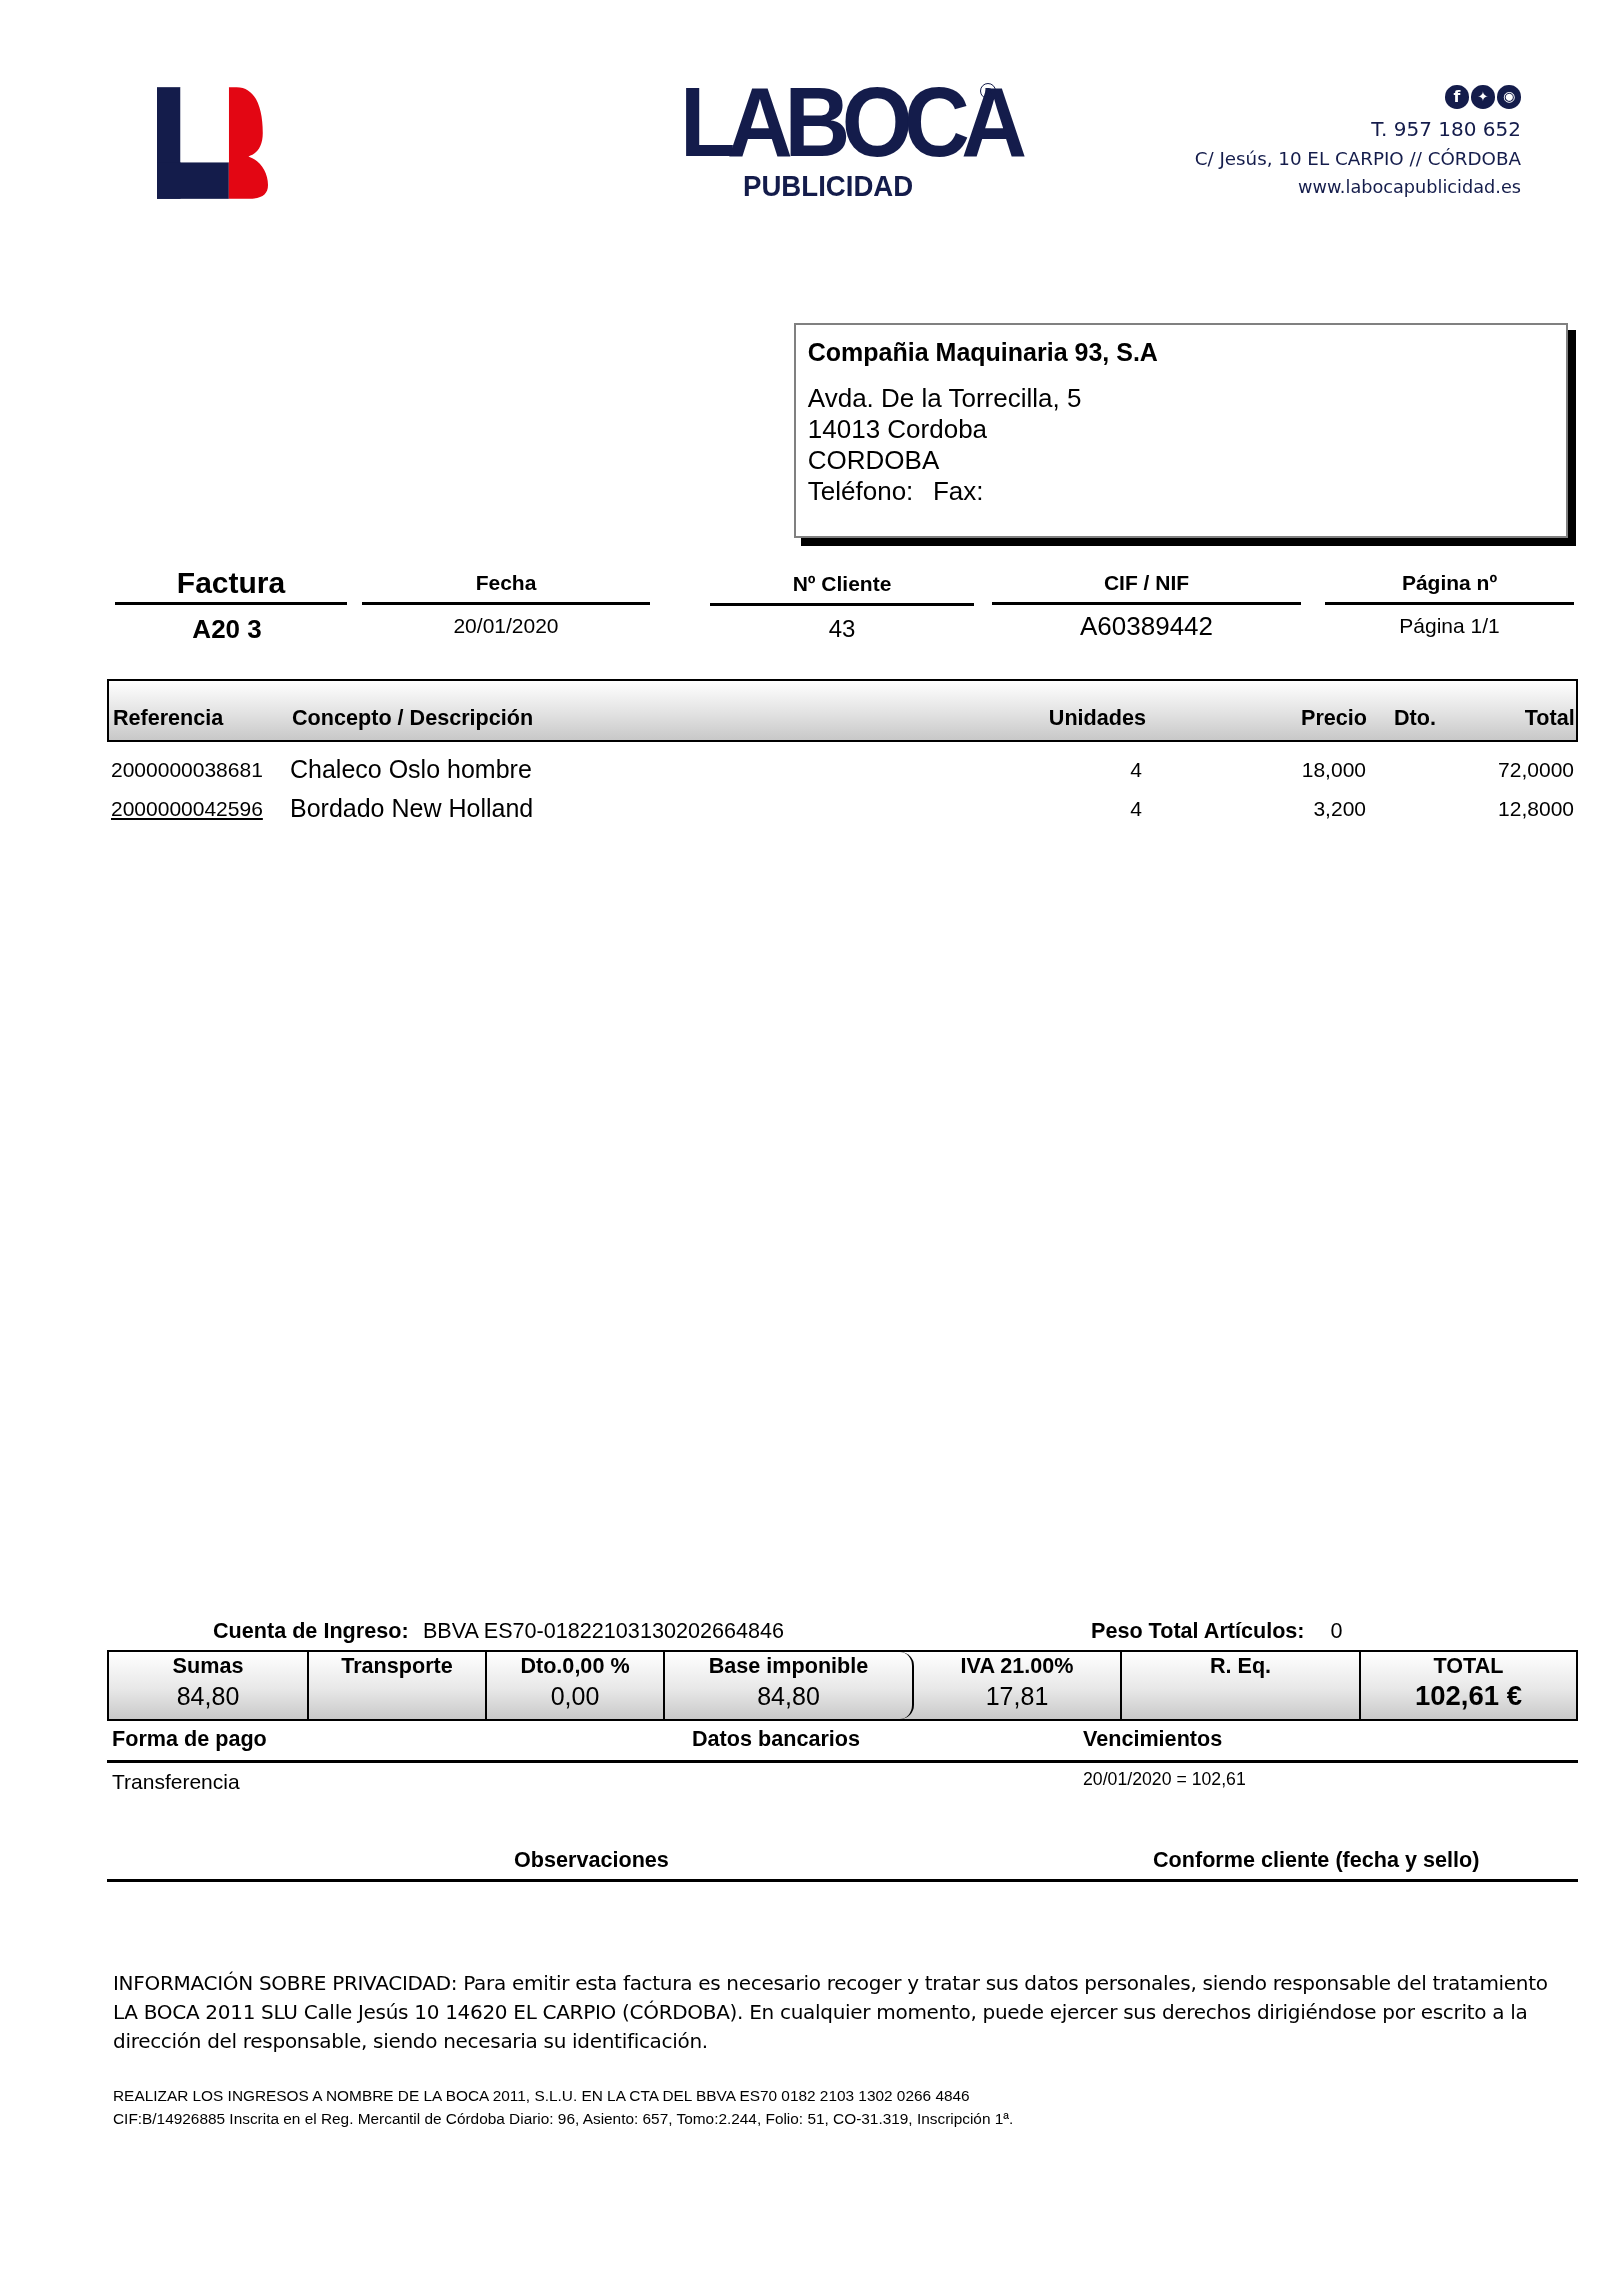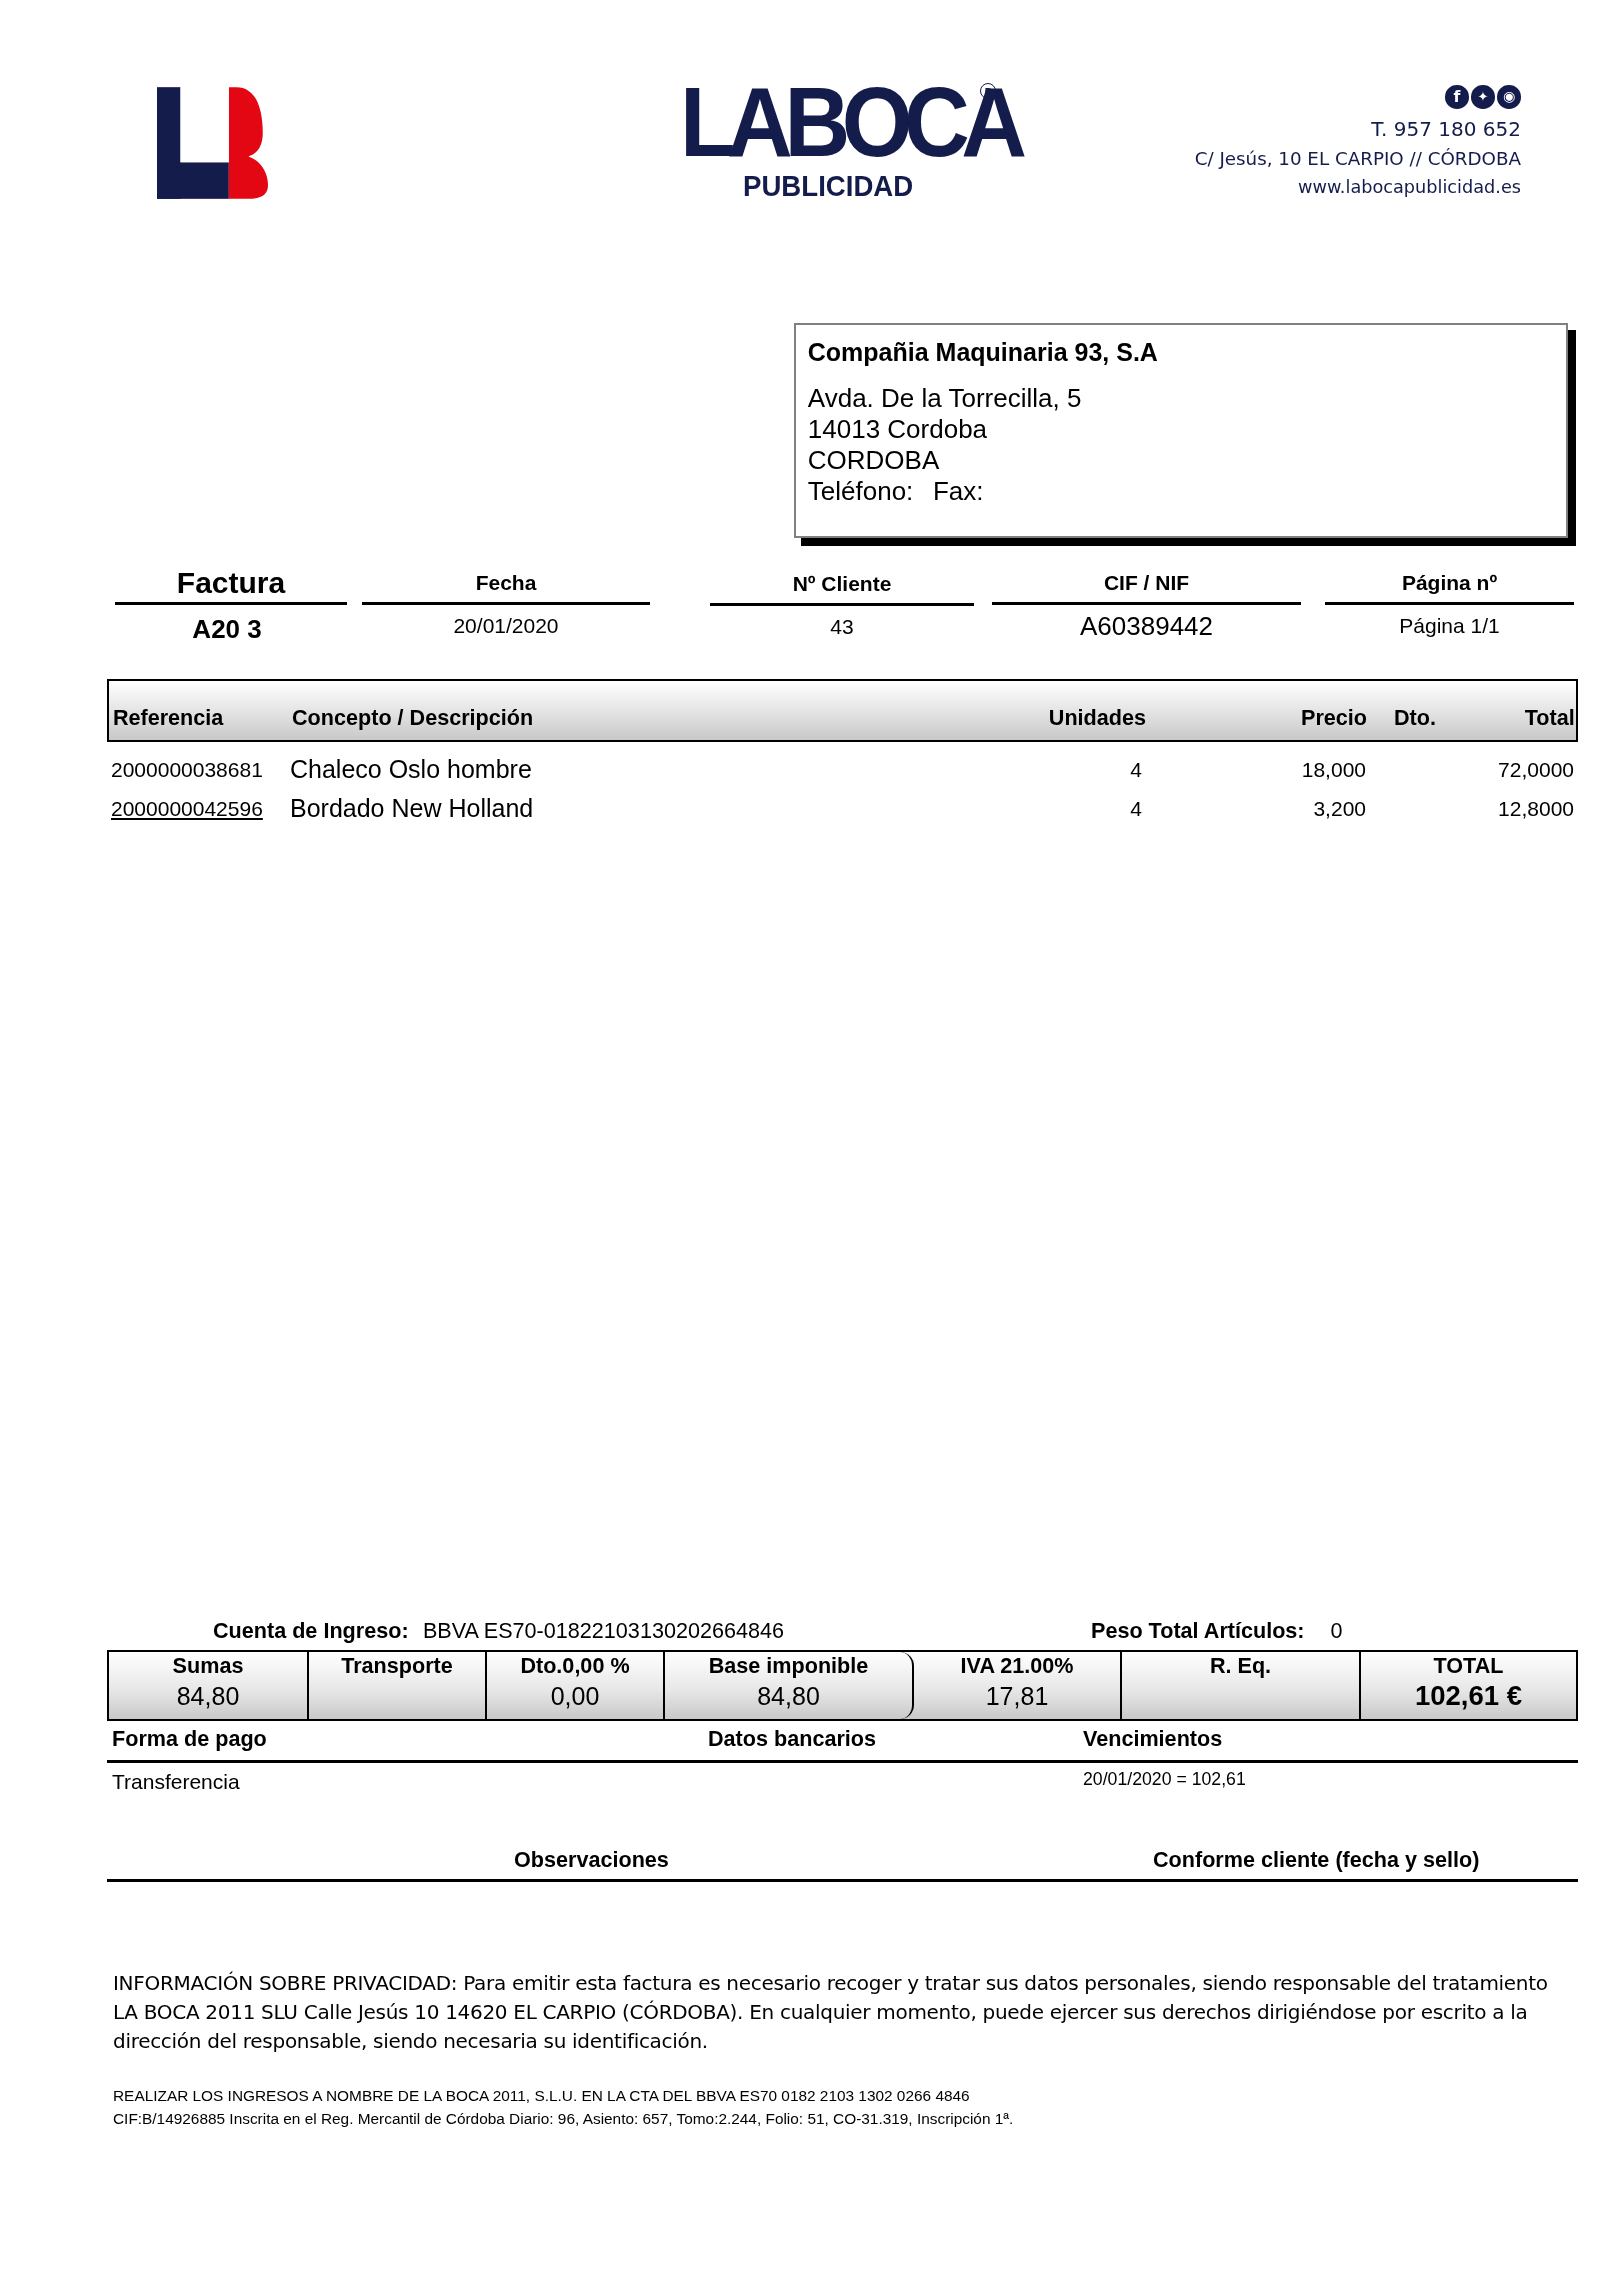--- a/index.html
+++ b/index.html
@@ -115,21 +115,21 @@
   <div class="info-value" style="font-size:26px;font-weight:bold;margin-left:-7.9px;">A20 3</div>
 </div>
 <div class="abs info-col" style="left:362px;width:288px;">
   <div class="info-label" style="font-size:21px;">Fecha</div>
   <div class="info-rule"></div>
   <div class="info-value" style="font-size:21px;">20/01/2020</div>
 </div>
 <div class="abs info-col" style="left:710px;width:264px;">
   <div class="info-label" style="font-size:21px;padding-top:1.3px;">Nº Cliente</div>
   <div class="info-rule"></div>
-  <div class="info-value" style="font-size:21px;">43</div>
+  <div class="info-value" style="font-size:24px;">43</div>
 </div>
 <div class="abs info-col" style="left:992px;width:309px;">
   <div class="info-label" style="font-size:21px;">CIF / NIF</div>
   <div class="info-rule"></div>
   <div class="info-value" style="font-size:26px;margin-top:6.5px;">A60389442</div>
 </div>
 <div class="abs info-col" style="left:1325px;width:249px;">
   <div class="info-label" style="font-size:21px;">Página nº</div>
   <div class="info-rule"></div>
   <div class="info-value" style="font-size:21px;">Página 1/1</div>
@@ -193,21 +193,21 @@
     <div class="lbl">R. Eq.</div>
     <div class="val"></div>
   </div>
   <div class="tcell" style="flex:1;">
     <div class="lbl">TOTAL</div>
     <div class="val total">102,61 €</div>
   </div>
 </div>
 
 <div class="abs pay-head" style="left:112px;">Forma de pago</div>
-<div class="abs pay-head" style="left:708px;text-align:center;">Datos bancarios</div>
+<div class="abs pay-head" style="left:692px;text-align:center;">Datos bancarios</div>
 <div class="abs pay-head" style="left:1083px;">Vencimientos</div>
 <div class="abs rule" style="top:1760px;"></div>
 <div class="abs pay-val" style="left:112px;top:1770px;">Transferencia</div>
 <div class="abs pay-val" style="left:692px;top:1770px;"></div>
 <div class="abs" style="left:1083px;top:1769px;font-size:17.7px;">20/01/2020 = 102,61</div>
 
 <div class="abs pay-head" style="left:514px;top:1847px;">Observaciones</div>
 <div class="abs pay-head" style="left:1153px;top:1847px;">Conforme cliente (fecha y sello)</div>
 <div class="abs rule" style="top:1879px;"></div>
 

